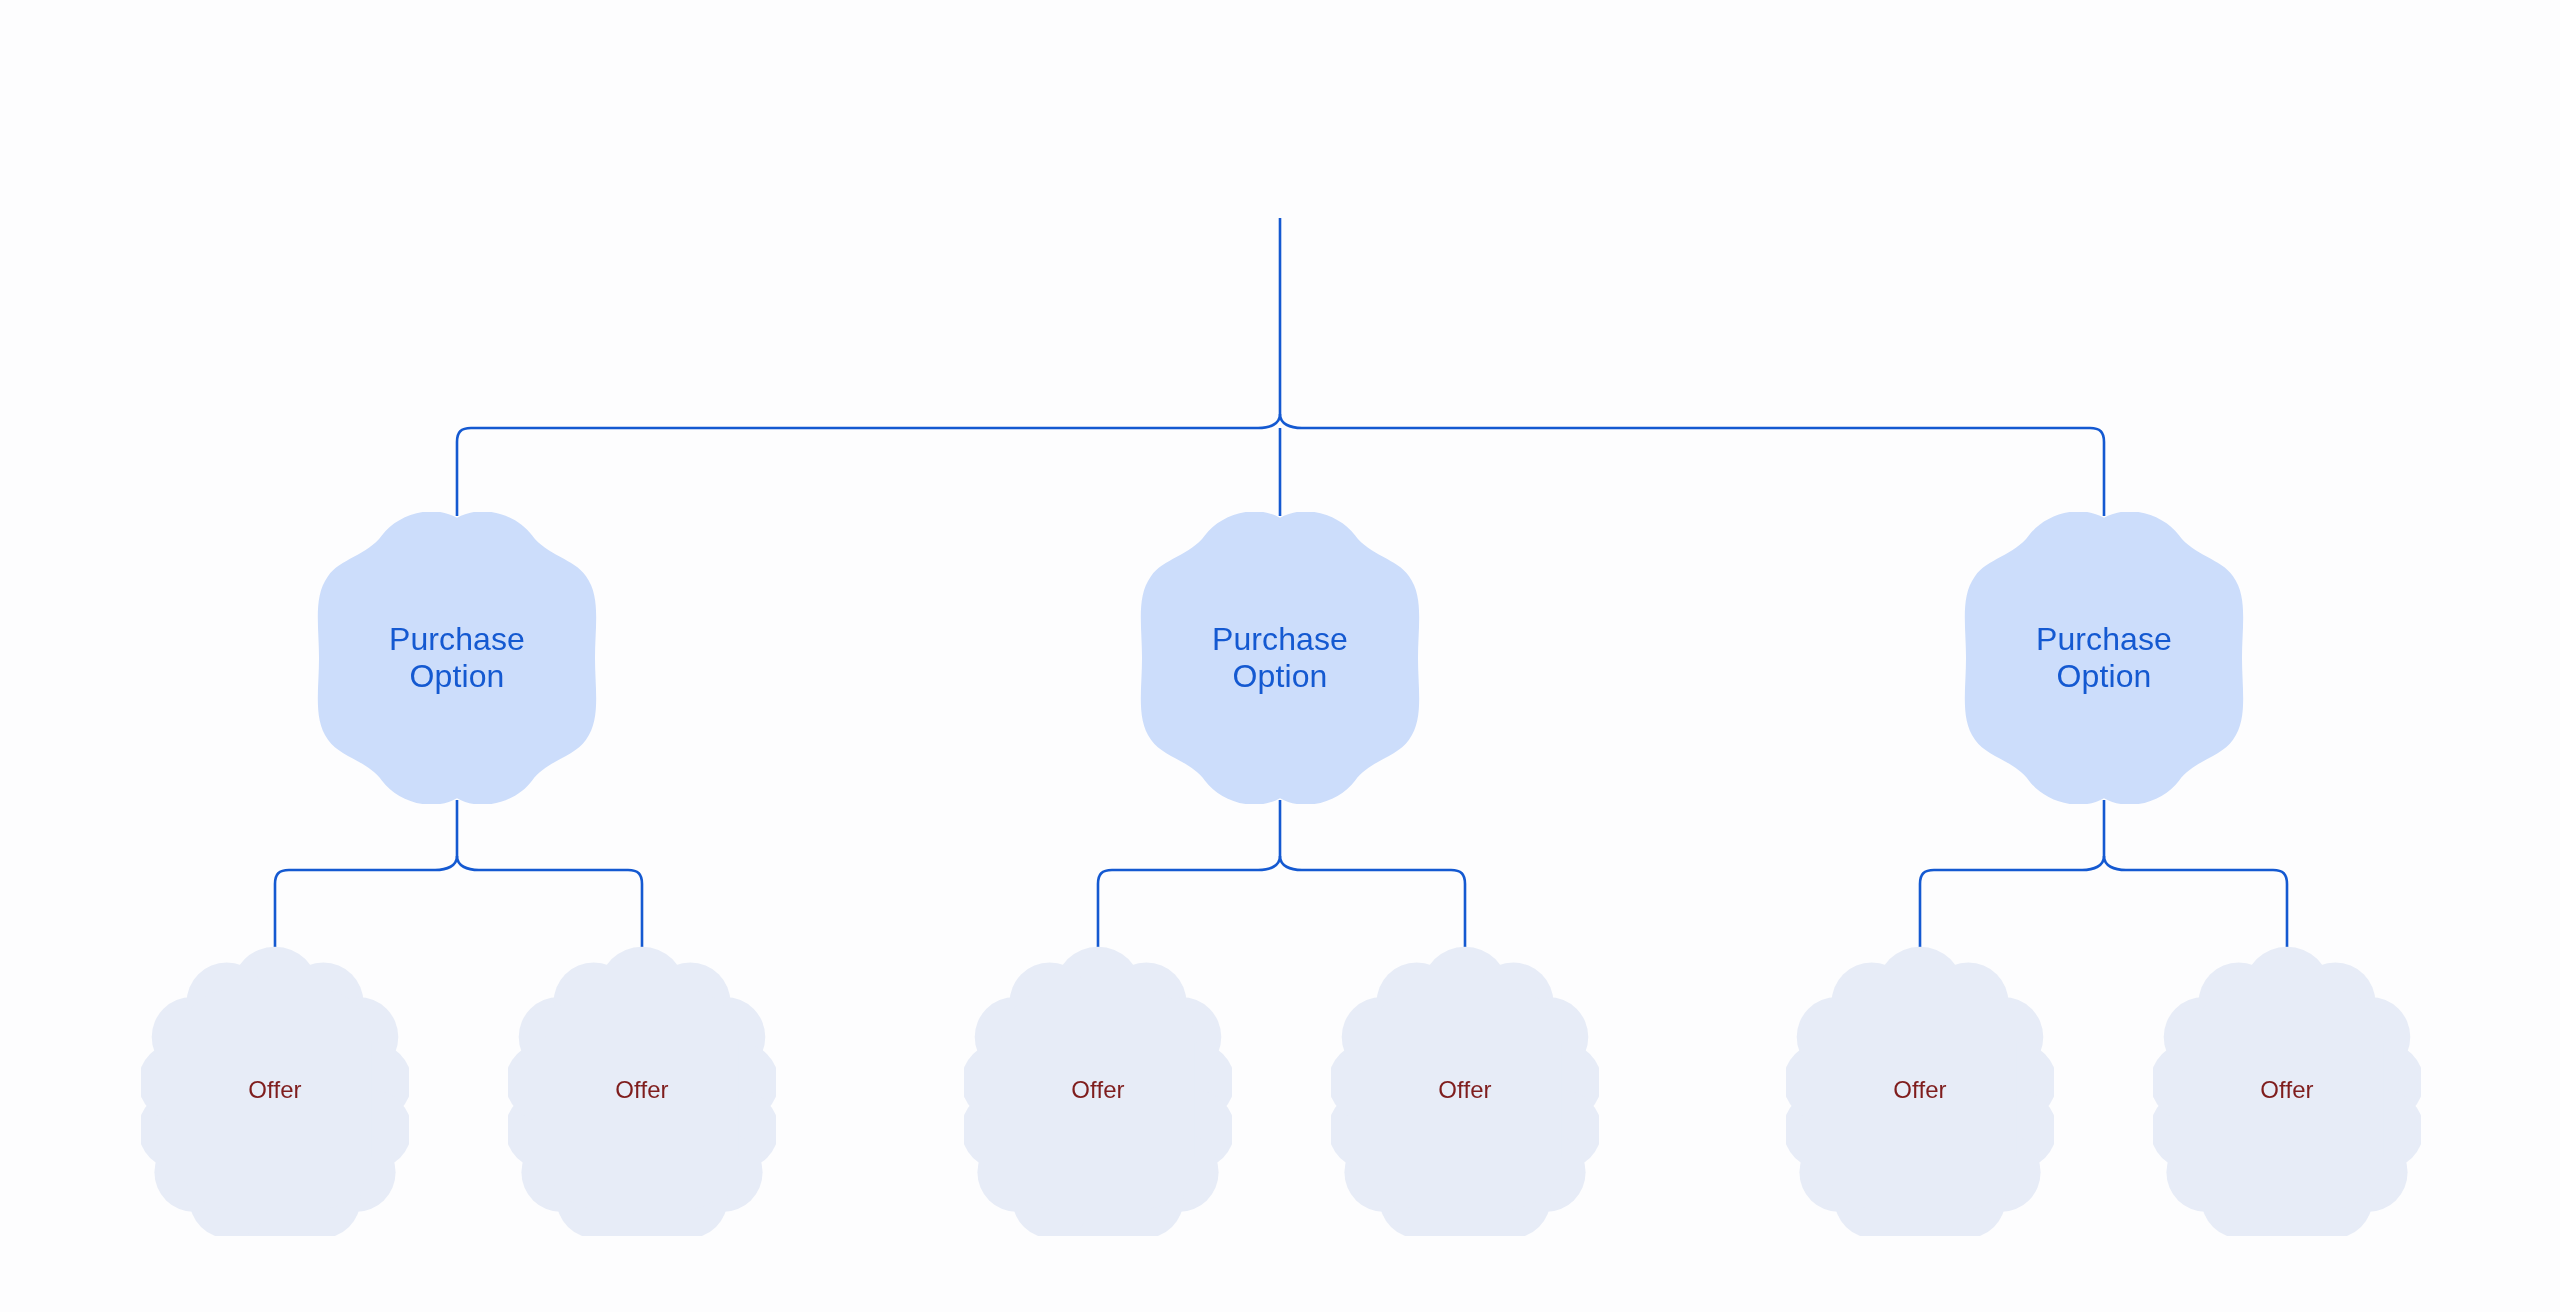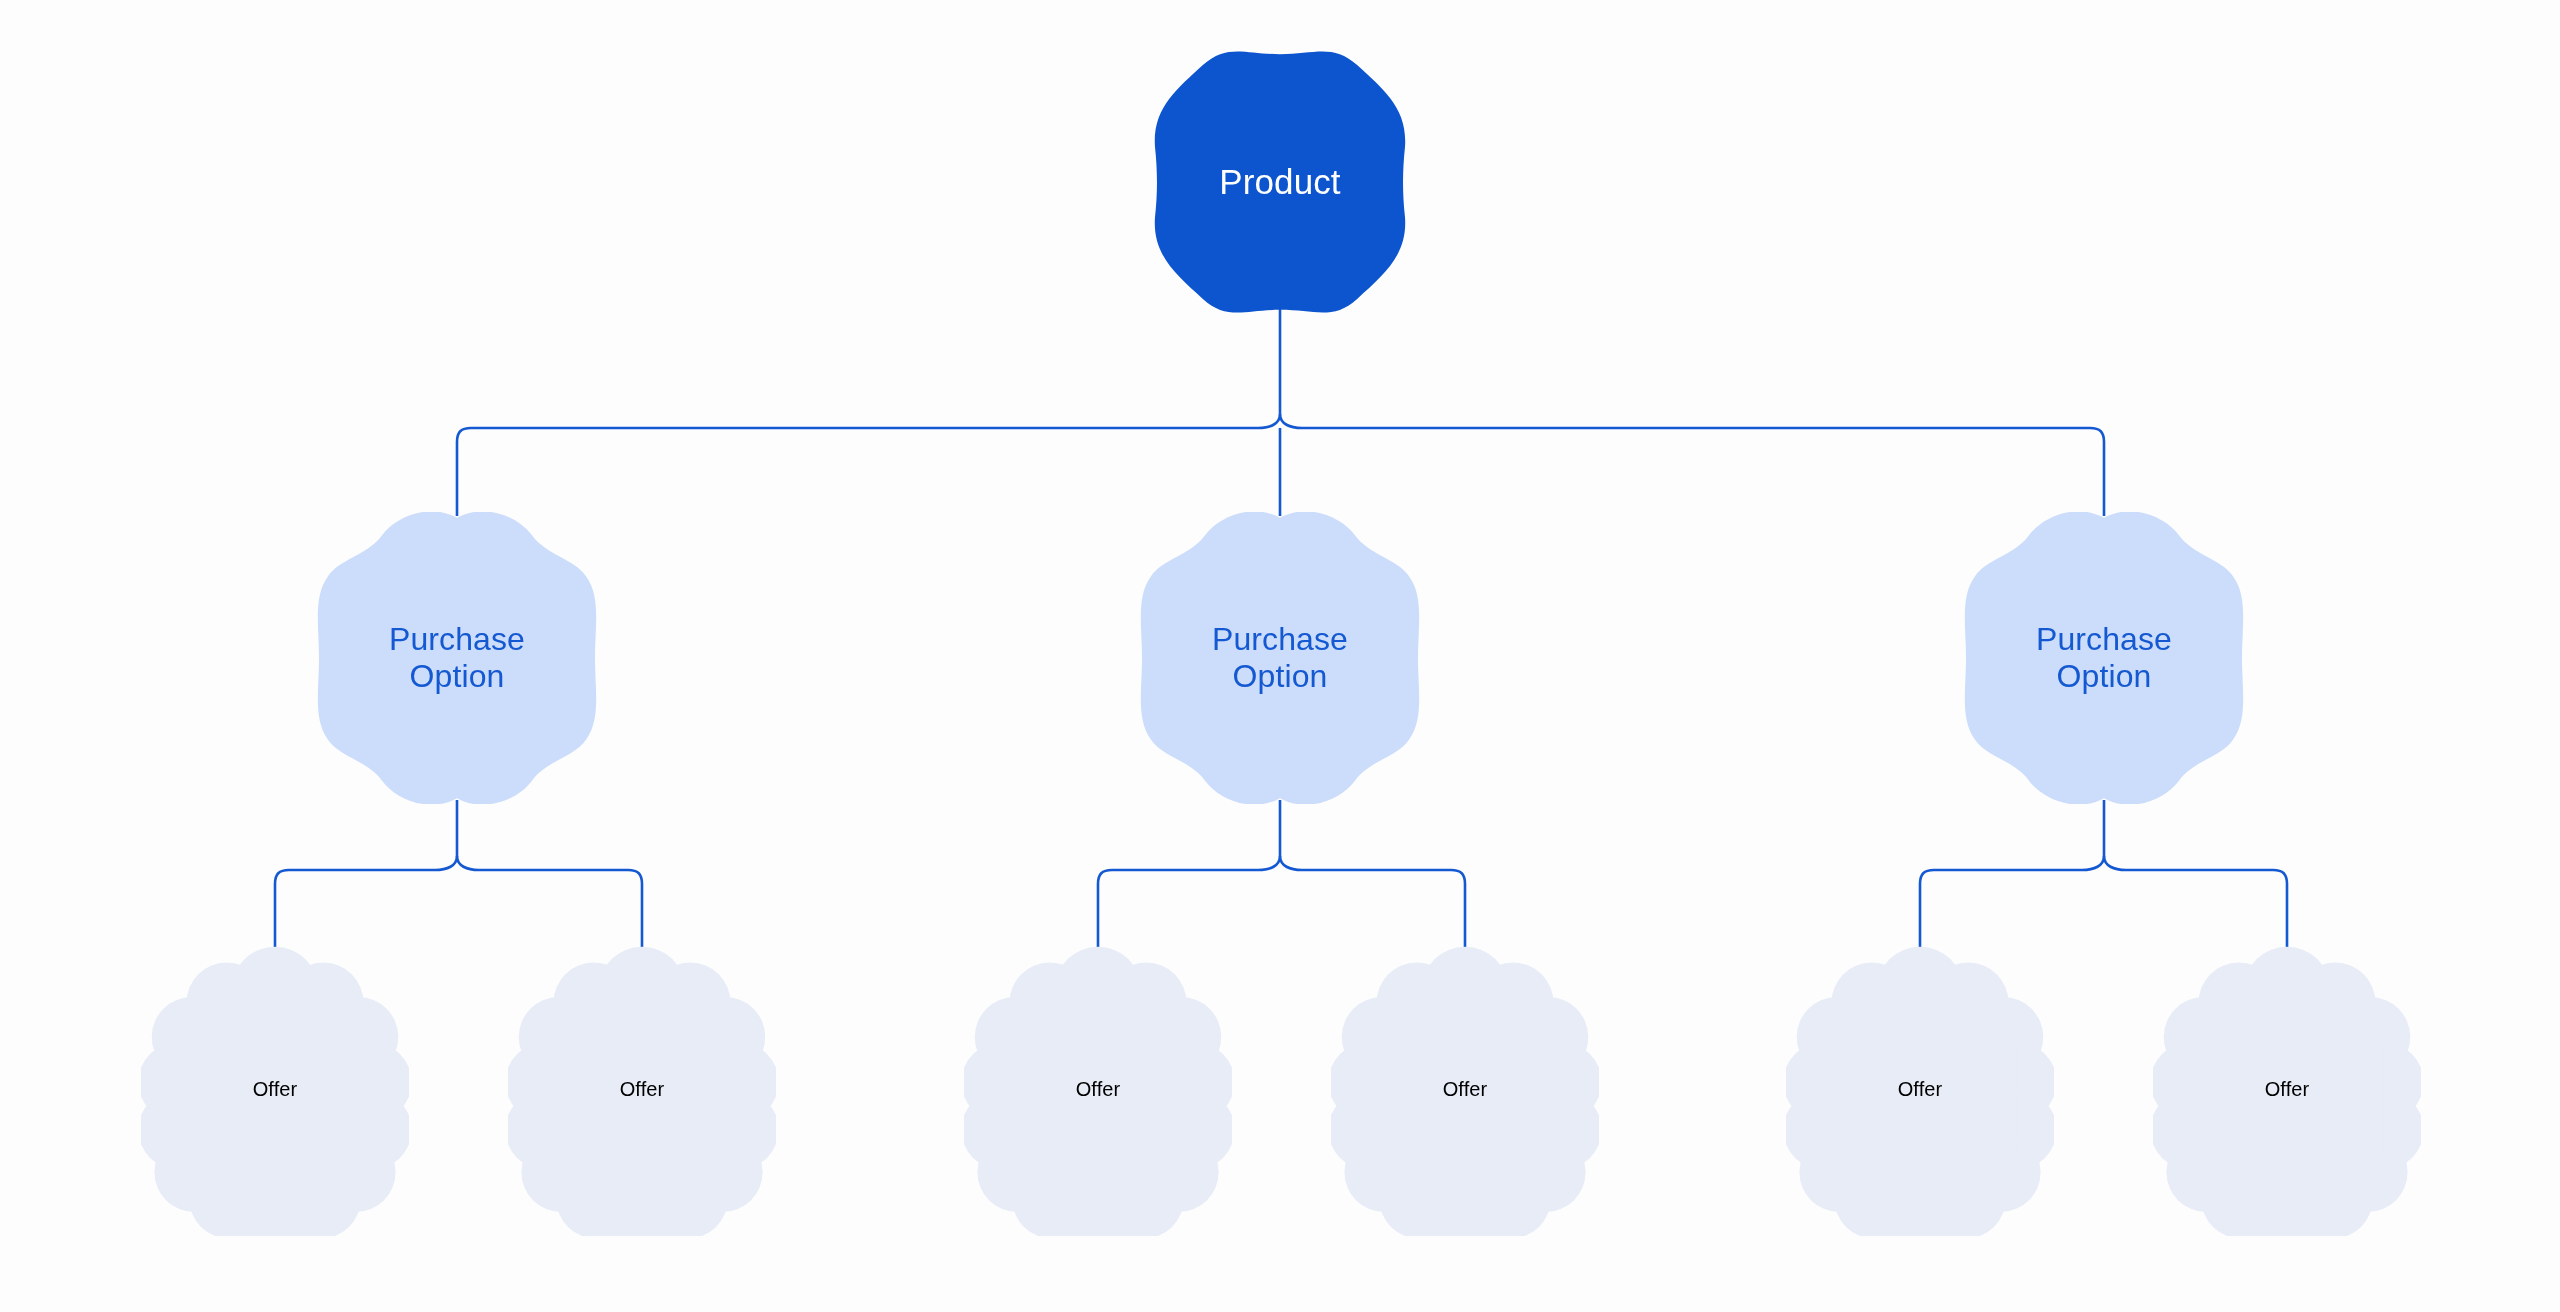--- a/index.html
+++ b/index.html
@@ -68,22 +68,22 @@
     font-size: 32px;
     font-weight: 400;
   }
   
   .n-of {
     width: 268px;
     height: 292px;
     top: 944px;
   }
   .n-of .label {
-    color: #000000;
-    font-size: 20px;
+    color: #7f1d1d;
+    font-size: 24px;
     font-weight: 400;
   }
 </style>
 </head>
 <body>
 
 <div id="stage">
 
   <svg id="wires" viewBox="0 0 2560 1312">
     <defs>
@@ -119,36 +119,20 @@
       <path d="M 1302,870 L 1451,870 C 1461,870 1465,874 1465,884 L 1465,952"></path>
 
       <path d="M 2104,800 L 2104,856"></path>
       <path d="M 2104,856 C 2104,866 2094,870 2082,870"></path>
       <path d="M 2104,856 C 2104,866 2114,870 2126,870"></path>
       <path d="M 2082,870 L 1934,870 C 1924,870 1920,874 1920,884 L 1920,952"></path>
       <path d="M 2126,870 L 2273,870 C 2283,870 2287,874 2287,884 L 2287,952"></path>
     </g>
   </svg>
 
-  <div class="node n-root">
-    <svg class="shape" viewBox="0 0 200 200" preserveAspectRatio="none">
-      <path d="M 100,6
-               C 126,6 140,-2 158,14
-               C 178,32 196,46 194,74
-               C 192,92 192,108 194,126
-               C 196,154 178,168 158,186
-               C 140,202 126,194 100,194
-               C 74,194 60,202 42,186
-               C 22,168 4,154 6,126
-               C 8,108 8,92 6,74
-               C 4,46 22,32 42,14
-               C 60,-2 74,6 100,6 Z" fill="#0d55ce"></path>
-    </svg>
-    <span class="label">Product</span>
-  </div>
 
   <div class="node n-po" style="left:307px">
     <svg class="shape" viewBox="0 0 200 200" preserveAspectRatio="none">
       <path d="M 100,4
                C 117,-6 140,2 150,16
                C 160,30 178,32 186,44
                C 196,58 192,78 192,100
                C 192,122 196,142 186,156
                C 178,168 160,170 150,184
                C 140,198 117,206 100,196

